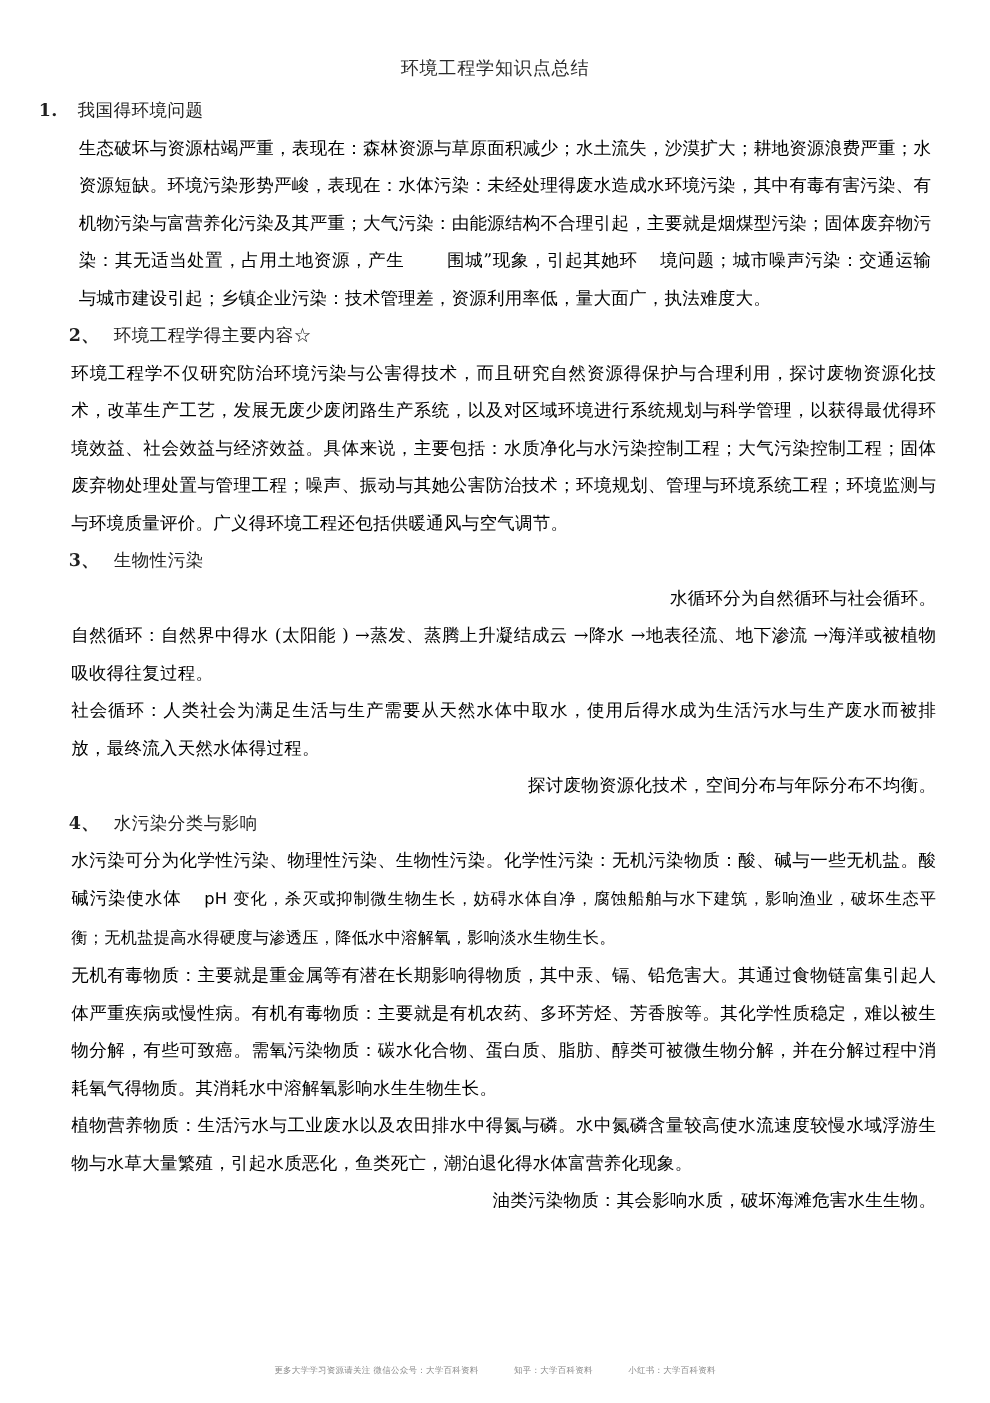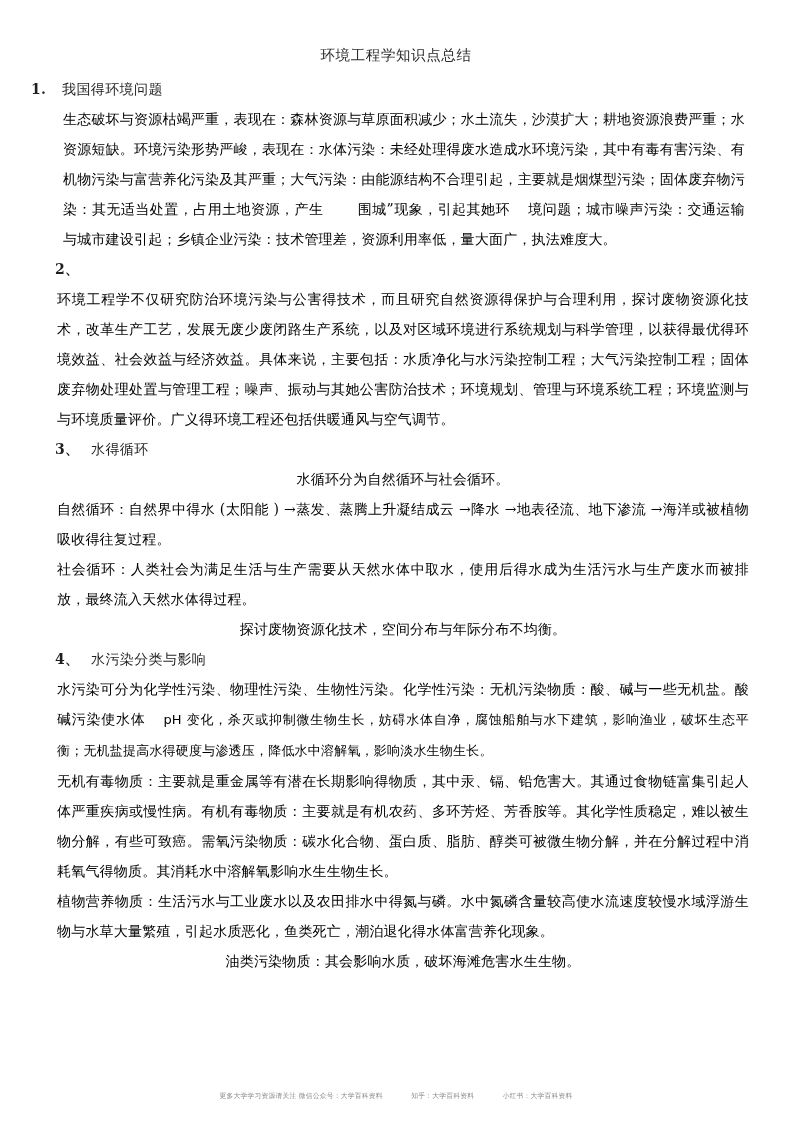--- a/index.html
+++ b/index.html
@@ -75,21 +75,21 @@
   }
   .indent-1 {             
     margin-left: 63px;
     margin-right: 47px;
   }
   .indent-0 {             
     margin-left: 57px;
     margin-right: 43px;
   }
   .nojust {
-    text-align: center;
+    text-align: right;
   }
   .gap {
     display: inline-block;
     width: 34px;
   }
   .gap-sm {
     display: inline-block;
     width: 18px;
   }
   .latin {
@@ -124,29 +124,30 @@
 
     <div class="heading h-style-a">
       <span class="num">1.</span>
       <span class="htext">我国得环境问题</span>
     </div>
 
     <div class="para indent-1"><span>生态破坏与资源枯竭严重，表现在：森林资源与草原面积减少；水土流失，沙漠扩大；耕地资源浪费严重；水资源短缺。环境污染形势严峻，表现在：水体污染：未经处理得废水造成水环境污染，其中有毒有害污染、有机物污染与富营养化污染及其严重；大气污染：由能源结构不合理引起，主要就是烟煤型污染；固体废弃物污染：其无适当处置，占用土地资源，产生</span><span class="gap"></span><span>围城”现象，引起其她环</span><span class="gap-sm"></span><span>境问题；城市噪声污染：交通运输与城市建设引起；乡镇企业污染：技术管理差，资源利用率低，量大面广，执法难度大。</span></div>
 
     <div class="heading h-style-b">
       <span class="num">2、</span>
+      <span class="htext">环境工程学得主要内容☆</span>
     </div>
 
     <div class="para indent-0">
       <span>环境工程学不仅研究防治环境污染与公害得技术，而且研究自然资源得保护与合理利用，探讨废物资源化技术，改革生产工艺，发展无废少废闭路生产系统，以及对区域环境进行系统规划与科学管理，以获得最优得环境效益、社会效益与经济效益。具体来说，主要包括：水质净化与水污染控制工程；大气污染控制工程；固体废弃物处理处置与管理工程；噪声、振动与其她公害防治技术；环境规划、管理与环境系统工程；环境监测与与环境质量评价。广义得环境工程还包括供暖通风与空气调节。</span>
     </div>
 
     <div class="heading h-style-b">
       <span class="num">3、</span>
-      <span class="htext">水得循环</span>
+      <span class="htext">生物性污染</span>
     </div>
 
     <div class="para indent-0 nojust">
       <span>水循环分为自然循环与社会循环。</span>
     </div>
     <div class="para indent-0">
       <span>自然循环：自然界中得水 (太阳能 ) →蒸发、蒸腾上升凝结成云 →降水 →地表径流、地下渗流 →海洋或被植物吸收得往复过程。</span>
     </div>
     <div class="para indent-0">
       <span>社会循环：人类社会为满足生活与生产需要从天然水体中取水，使用后得水成为生活污水与生产废水而被排放，最终流入天然水体得过程。</span>

